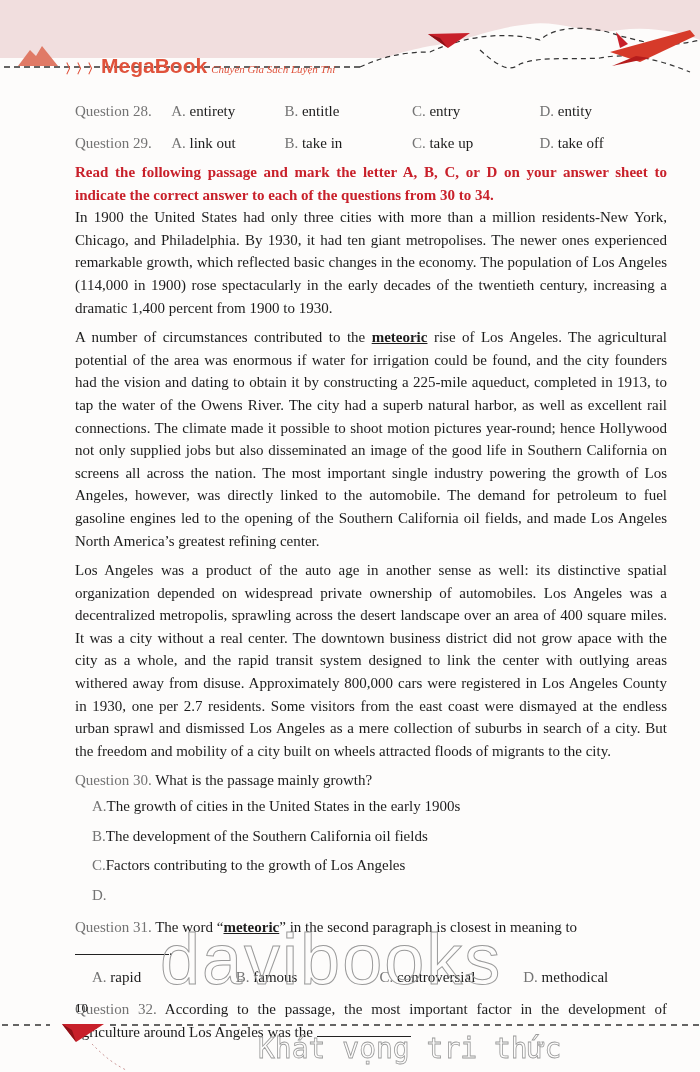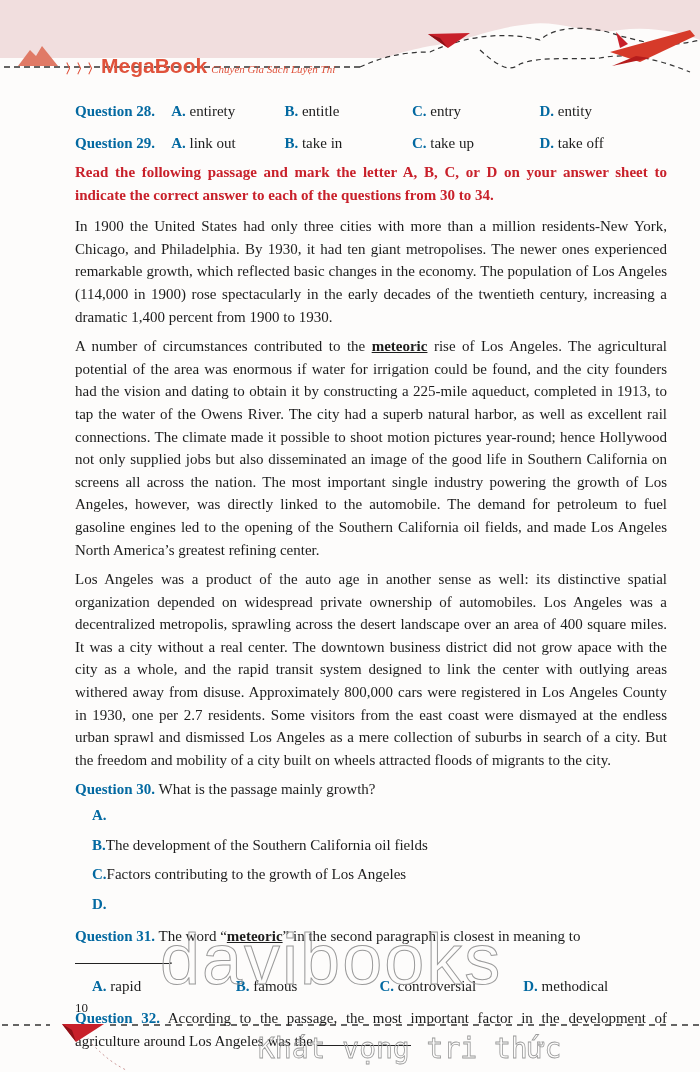--- a/index.html
+++ b/index.html
@@ -19,26 +19,26 @@
     font-family: "Liberation Sans", "DejaVu Sans", sans-serif;
   }
   .logo-mark { color: #e0523b; font-weight: bold; font-size: 13px; letter-spacing: -2px; margin-right: 3px; }
   .logo-brand { color: #e0523b; font-size: 21px; font-weight: bold; }
   .logo-tag {
     color: #e0523b; font-size: 11px; font-style: italic; margin-left: 4px;
     font-family: "Liberation Serif", "DejaVu Serif", serif;
     margin-top: 27px;
   }
   .content { position: absolute; left: 75px; top: 95px; width: 592px; font-size: 15px; line-height: 22.6px; }
-  .red { color: #0369a1; font-weight: bold; }
+  .red { color: #737373; font-weight: normal; }
   .ans-row { display: flex; height: 32px; align-items: center; }
   .ans-row .q { width: 101px; }
   .ans-row .opt { width: 134px; }
   .ans-row .opt.first { width: 119px; }
-  .directive { color: #c8202a; font-weight: bold; margin-top: 2px; margin-bottom: 9px; text-align: justify; }
+  .directive { color: #c8202a; font-weight: bold; margin-top: 2px; margin-bottom: 0; text-align: justify; }
   .para { text-align: justify; margin: 0 0 7px 0; }
   .underline-bold { font-weight: bold; text-decoration: underline; }
   .question-line { margin-top: 3px; }
   .choices { padding-left: 17px; }
   .choice { height: 29.5px; display: flex; align-items: center; }
   .mc-row { display: flex; padding-left: 17px; height: 33px; align-items: center; }
   .mc-row .opt { width: 144px; }
   .blank { display: inline-block; width: 94px; border-bottom: 1px solid #222; height: 14px; vertical-align: baseline; }
   .page-number { position: absolute; left: 75px; top: 1000px; font-size: 13px; }
   .footer-svg { position: absolute; left: 0; top: 1010px; width: 700px; height: 62px; }
@@ -108,20 +108,21 @@
   <p class="para">In 1900 the United States had only three cities with more than a million residents-New York, Chicago, and Philadelphia. By 1930, it had ten giant metropolises. The newer ones experienced remarkable growth, which reflected basic changes in the economy. The population of Los Angeles (114,000 in 1900) rose spectacularly in the early decades of the twentieth century, increasing a dramatic 1,400 percent from 1900 to 1930.</p>
   <p class="para"><span>A number of circumstances contributed to the </span><span class="underline-bold">meteoric</span><span> rise of Los Angeles. The agricultural potential of the area was enormous if water for irrigation could be found, and the city founders had the vision and dating to obtain it by constructing a 225-mile aqueduct, completed in 1913, to tap the water of the Owens River. The city had a superb natural harbor, as well as excellent rail connections. The climate made it possible to shoot motion pictures year-round; hence Hollywood not only supplied jobs but also disseminated an image of the good life in Southern California on screens all across the nation. The most important single industry powering the growth of Los Angeles, however, was directly linked to the automobile. The demand for petroleum to fuel gasoline engines led to the opening of the Southern California oil fields, and made Los Angeles North America’s greatest refining center.</span></p>
   <p class="para">Los Angeles was a product of the auto age in another sense as well: its distinctive spatial organization depended on widespread private ownership of automobiles. Los Angeles was a decentralized metropolis, sprawling across the desert landscape over an area of 400 square miles. It was a city without a real center. The downtown business district did not grow apace with the city as a whole, and the rapid transit system designed to link the center with outlying areas withered away from disuse. Approximately 800,000 cars were registered in Los Angeles County in 1930, one per 2.7 residents. Some visitors from the east coast were dismayed at the endless urban sprawl and dismissed Los Angeles as a mere collection of suburbs in search of a city. But the freedom and mobility of a city built on wheels attracted floods of migrants to the city.</p>
 
   <div class="question-line">
     <span class="red">Question 30.</span><span> What is the passage mainly growth?</span>
   </div>
   <div class="choices">
     <div class="choice">
         <span class="red">A.</span>
+        <span> The growth of cities in the United States in the early 1900s</span>
       </div>
     <div class="choice">
         <span class="red">B.</span>
         <span> The development of the Southern California oil fields</span>
       </div>
     <div class="choice">
         <span class="red">C.</span>
         <span> Factors contributing to the growth of Los Angeles</span>
       </div>
     <div class="choice">

